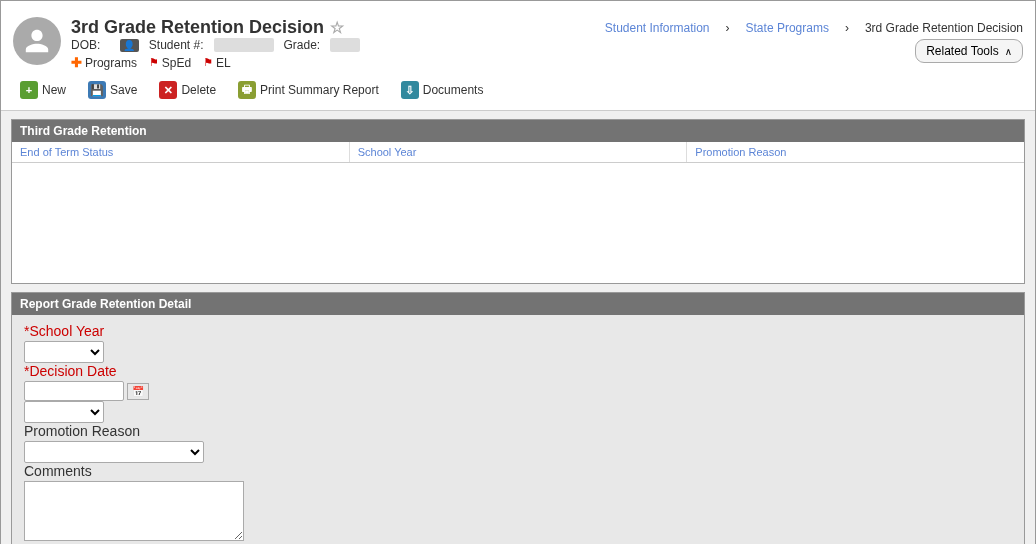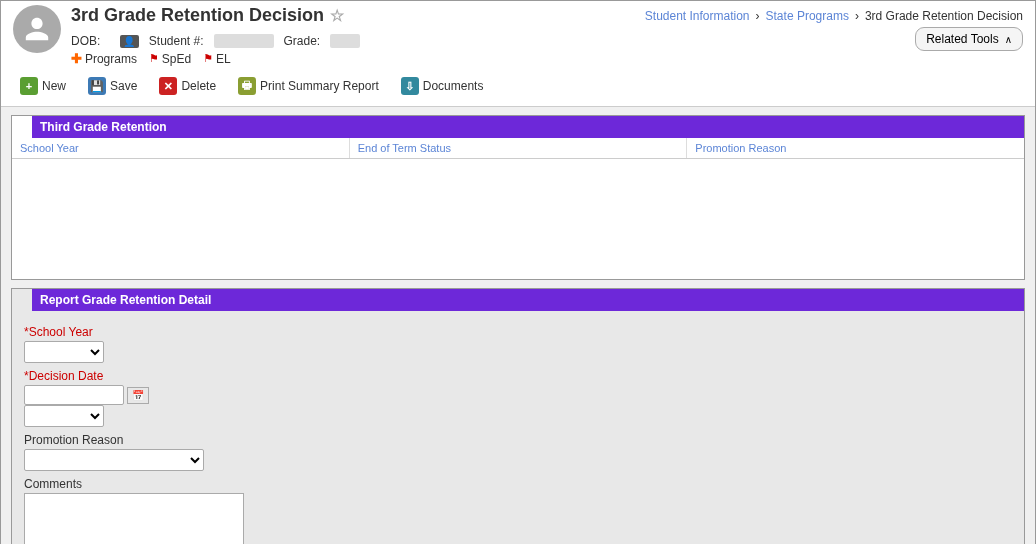--- a/index.html
+++ b/index.html
@@ -30,21 +30,21 @@
       color: #333;
       display: flex;
       align-items: center;
       gap: 6px;
     }
     .star-icon { color: #aaa; font-size: 16px; cursor: pointer; }
     .header-details {
       display: flex;
       align-items: center;
       gap: 10px;
-      margin-top: 8px;
+      margin-top: 0;
       font-size: 12px;
       color: #333;
     }
     .student-id-icon {
       background: #555;
       color: #fff;
       font-size: 10px;
       padding: 1px 3px;
       border-radius: 2px;
     }
@@ -61,21 +61,21 @@
       font-size: 12px;
       color: #333;
     }
     .flag-red { color: #cc0000; font-size: 11px; }
     .cross-orange { color: #ff6600; font-size: 13px; font-weight: bold; }
 
     
     .breadcrumb {
       display: flex;
       align-items: center;
-      gap: 6px;
+      gap: 16px;
       font-size: 12px;
       color: #5c85d6;
       align-self: flex-start;
       margin-top: 4px;
       white-space: nowrap;
     }
     .breadcrumb-sep { color: #333; }
     .breadcrumb-current { color: #333; font-weight: normal; }
     .breadcrumb a { color: #5c85d6; text-decoration: none; cursor: pointer; }
     .related-tools-btn {
@@ -135,26 +135,25 @@
       background: #f0f0f0;
     }
 
     
     .section-box {
       border: 1px solid #999;
       margin-bottom: 8px;
       background: #fff;
     }
     .section-header {
-      background: #6d28d9;
+      background: #737373;
       color: #fff;
       font-size: 12px;
       font-weight: bold;
       padding: 4px 8px;
-      margin-left: 20px;
     }
     .table-area {
       width: 100%;
     }
     .table-cols {
       display: flex;
       border-bottom: 1px solid #ccc;
       background: #fff;
     }
     .table-col-header {
@@ -173,24 +172,23 @@
 
     
     .detail-section {
       border: 1px solid #999;
       background: #e8e8e8;
     }
     .detail-body {
       padding: 8px 12px;
     }
     .field-label {
-      font-size: 12px;
+      font-size: 14px;
       color: #333;
       margin-bottom: 2px;
-      margin-top: 6px;
     }
     .field-label.required { color: #cc0000; }
     select, input[type="text"] {
       font-size: 12px;
       border: 1px solid #aaa;
       background: #fff;
       padding: 2px 4px;
       border-radius: 2px;
     }
     .select-sm { width: 80px; }
@@ -217,21 +215,21 @@
       font-size: 12px;
       border: 1px solid #aaa;
       resize: both;
       padding: 2px 4px;
     }
 
     
     .header-top-row {
       display: flex;
       align-items: flex-start;
-      padding: 4px 12px 0 12px;
+      padding: 16px 12px 0 12px;
     }
     .header-left {
       display: flex;
       align-items: flex-start;
       flex: 1;
     }
     .header-right {
       display: flex;
       flex-direction: column;
       align-items: flex-end;
@@ -320,24 +318,24 @@
 
   <div class="main-content">
 
     <div class="section-box">
       <div class="section-header">
         <span>Third Grade Retention</span>
       </div>
       <div class="table-area">
         <div class="table-cols">
           <div class="table-col-header">
-            <span>School Year</span>
+            <span>End of Term Status</span>
           </div>
           <div class="table-col-header">
-            <span>End of Term Status</span>
+            <span>School Year</span>
           </div>
           <div class="table-col-header">
             <span>Promotion Reason</span>
           </div>
         </div>
         <div class="table-body"></div>
       </div>
     </div>
 
     <div class="detail-section section-box">

